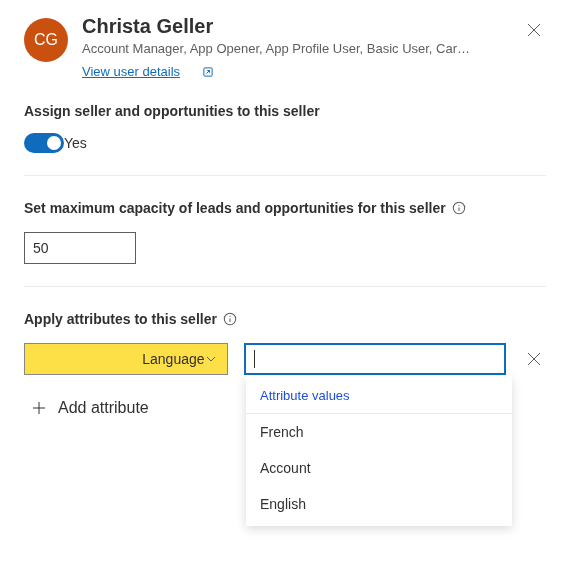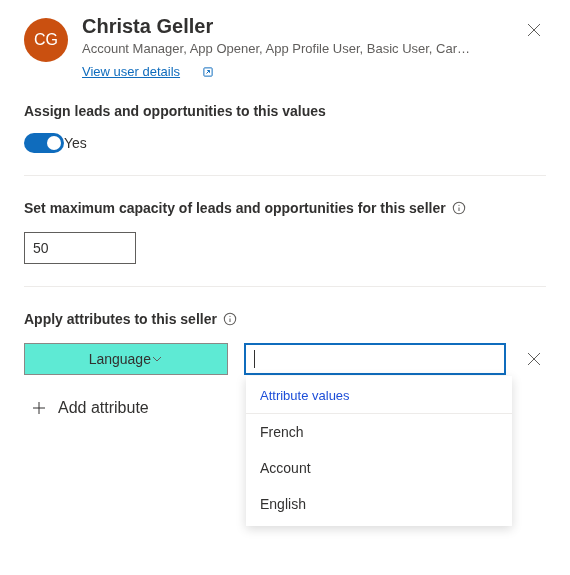--- a/index.html
+++ b/index.html
@@ -142,25 +142,25 @@
     gap: 16px;
     margin-top: 16px;
     position: relative;
   }
   .select-box {
     width: 206px;
     height: 32px;
     border: 1px solid #8A8886;
     display: flex;
     align-items: center;
-    justify-content: center;
+    justify-content: flex-end;
     padding: 0 10px;
     font-size: 14px;
     cursor: pointer;
-    background: #5eead4;
+    background: #fde047;
   }
   .value-box {
     width: 266px;
     height: 32px;
     border: 2px solid #0F6CBD;
     display: flex;
     align-items: center;
     padding: 0 8px;
     background: #fff;
   }
@@ -237,21 +237,21 @@
     <button class="close-btn">
       <span>
         <svg width="14" height="14" viewBox="0 0 14 14" stroke="#605E5C" stroke-width="1">
           <path d="M1 1 L13 13 M13 1 L1 13"></path>
         </svg>
       </span>
     </button>
   </div>
 
   <div class="section">
-    <div class="section-label">Assign leads and opportunities to this values</div>
+    <div class="section-label">Assign seller and opportunities to this seller</div>
     <div class="toggle-row">
       <div class="toggle"></div>
       <div class="toggle-label">Yes</div>
     </div>
   </div>
 
   <div class="divider"></div>
 
   <div class="section">
     <div class="section-label">

